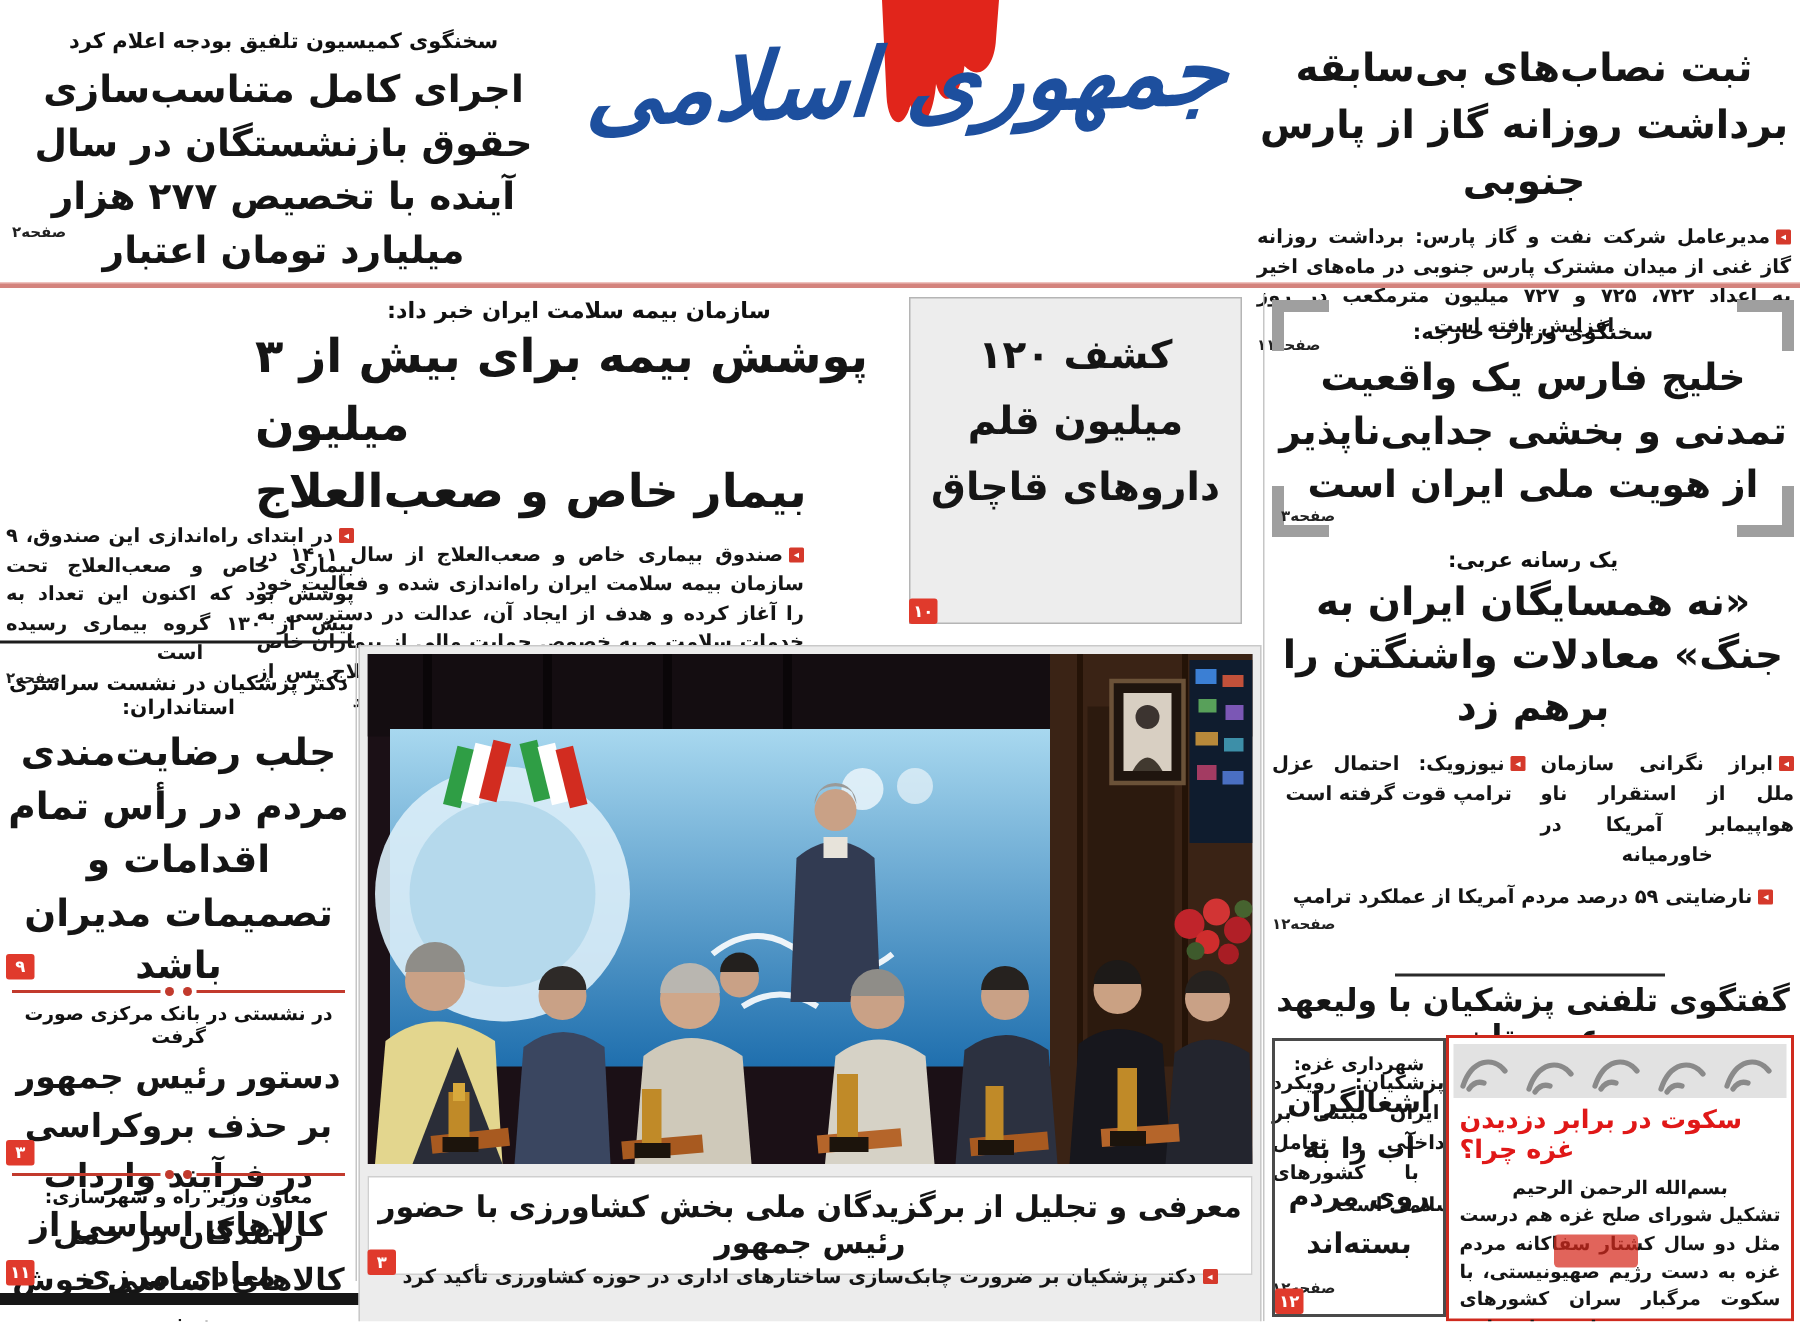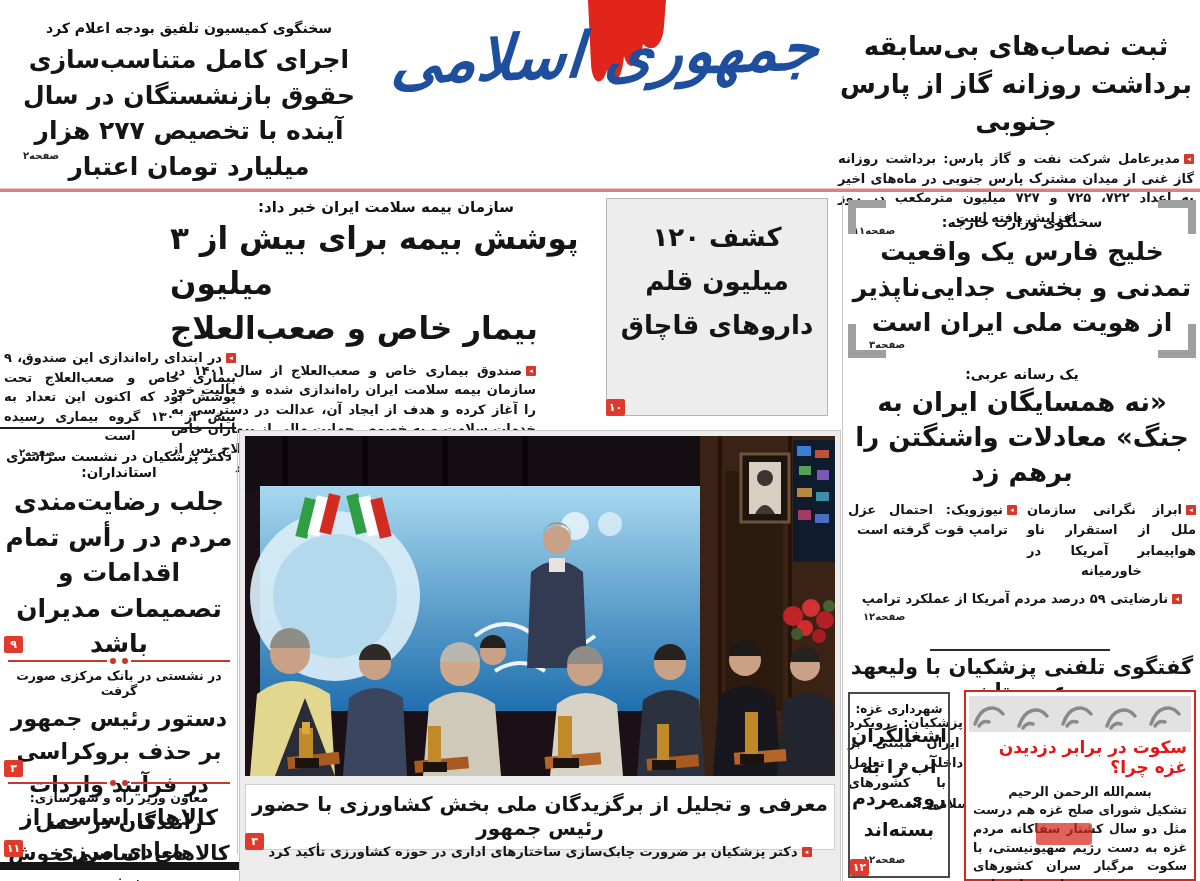--- a/index.html
+++ b/index.html
@@ -11,21 +11,21 @@
   }
   #page {
     position: relative;
     width: 1200px; height: 881px;
     margin: 0 auto;
     background:#ffffff;
     overflow: hidden;
   }
   .abs { position:absolute; }
   .kicker { font-weight:800; font-size:14px; text-align:center; color:#111; }
-  .page-ref { font-size:10px; font-weight:700; color:#222;margin-left:15px; }
+  .page-ref { font-size:10px; font-weight:700; color:#222; }
   .badge {
     display:inline-block; width:19px; height:17px; line-height:17px;
     background:#e03a2c; color:#fff; font-size:11px; font-weight:700;
     text-align:center; border-radius:2px;
   }
   .marker {
     display:inline-block; width:10px; height:10px; line-height:10px;
     background:#d5392b; color:#fff; font-size:7px; text-align:center;
     vertical-align:2px; margin-left:4px; border-radius:1px;
   }
@@ -103,32 +103,32 @@
   }
   #photo-caption {
     background:#fff; border:1px solid #cfcfcf; margin-top:4px;
     height:66px; text-align:center; padding-top:7px; position:relative;
   }
   #photo-caption .cap { font-size:20px; font-weight:900; }
   #photo-caption .sub { font-size:13px; font-weight:700; margin-top:4px; }
   #photo-caption .badge { position:absolute; left:-1px; bottom:-1px; }
   
   #gaza-box {
-    left:848px; top:692px; width:102px; height:186px;
+    left:848px; top:692px; width:116px; height:186px;
     border:2px solid #4a4a4a; text-align:center; padding-top:8px;
   }
   #gaza-box .kicker { font-size:12px; }
   #gaza-box .hd { font-size:19px; font-weight:700; line-height:1.65; margin-top:4px; }
   #gaza-box .badge { position:absolute; left:0; bottom:0; }
   #note-box {
     left:964px; top:690px; width:232px; height:191px;
     border:2px solid #cf2a1e; background:#fff; padding:0 7px;
   }
   #note-pattern { margin:4px -4px 0; height:36px; background:#e2e2e2; overflow:hidden; }
-  #note-box .hd { font-size:17px; font-weight:900; color:#e01818; text-align:right; margin-top:5px; }
+  #note-box .hd { font-size:17px; font-weight:900; color:#e01818; text-align:left; margin-top:5px; }
   #note-box .bism { font-size:12.5px; font-weight:700; text-align:center; margin-top:7px; }
   #note-box .bd { font-size:12.5px; font-weight:700; line-height:1.5; text-align:justify; text-align-last:center; margin-top:2px; }
   #note-stamp {
     position:absolute; left:70px; bottom:34px; width:56px; height:22px;
     background:rgba(214,40,28,0.72); border-radius:3px;
   }
   .body-sm { font-size:13px; font-weight:700; line-height:1.5; text-align:justify; text-align-last:center; }
 </style>
 </head>
 <body>

